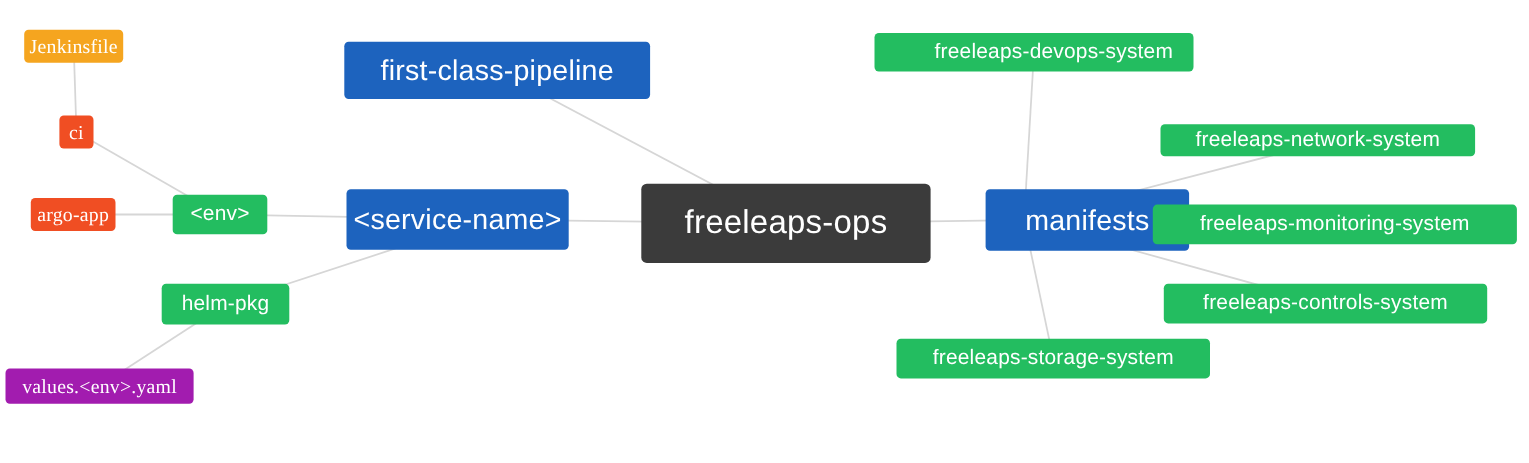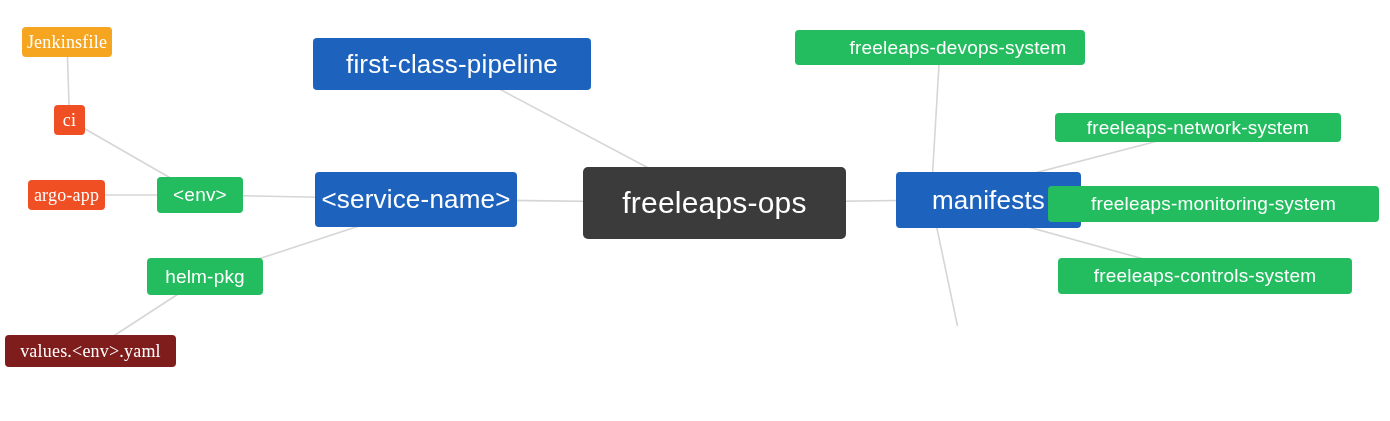--- a/index.html
+++ b/index.html
@@ -60,22 +60,23 @@
       <line x1="931" y1="200" x2="1213.5" y2="204" stroke="#d6d6d6" stroke-width="1.6"></line>
       <line x1="931" y1="200" x2="1205" y2="276" stroke="#d6d6d6" stroke-width="1.6"></line>
       <line x1="931" y1="200" x2="957.5" y2="326" stroke="#d6d6d6" stroke-width="1.6"></line>
     </svg>
 
 <div class="node tier-small" style="left: 22px; top: 27px; width: 90px; height: 30px; background: rgb(245, 165, 31);">Jenkinsfile</div>
     <div class="node tier-small" style="left: 54px; top: 105px; width: 31px; height: 30px; background: rgb(240, 78, 35);">ci</div>
     <div class="node tier-small" style="left: 28px; top: 180px; width: 77px; height: 30px; background: rgb(240, 78, 35);">argo-app</div>
     <div class="node tier-medium" style="left: 147px; top: 258px; width: 116px; height: 37px; background: rgb(35, 189, 96);">helm-pkg</div>
     <div class="node tier-medium" style="left: 157px; top: 177px; width: 86px; height: 36px; background: rgb(35, 189, 96);">&lt;env&gt;</div>
-    <div class="node tier-small" style="left: 5px; top: 335px; width: 171px; height: 32px; background: #7f1d1d;">values.&lt;env&gt;.yaml</div>
+    <div class="node tier-small" style="left: 5px; top: 335px; width: 171px; height: 32px; background: #a21caf;">values.&lt;env&gt;.yaml</div>
     <div class="node tier-large" style="left: 315px; top: 172px; width: 202px; height: 55px; background: rgb(29, 99, 190);">&lt;service-name&gt;</div>
     <div class="node tier-large" style="left: 313px; top: 38px; width: 278px; height: 52px; background: rgb(29, 99, 190);">first-class-pipeline</div>
     <div class="node tier-xlarge" style="left: 583px; top: 167px; width: 263px; height: 72px; background: rgb(59, 59, 59);">freeleaps-ops</div>
     <div class="node tier-large" style="left: 852px; top: 172px; width: 185px; height: 56px; background: rgb(29, 99, 190); margin-left: 44px;">manifests</div>
     <div class="node tier-medium" style="left: 795px; top: 30px; width: 290px; height: 35px; background: rgb(35, 189, 96); padding-left: 36px;">freeleaps-devops-system</div>
     <div class="node tier-medium" style="left: 1055px; top: 113px; width: 286px; height: 29px; background: rgb(35, 189, 96);">freeleaps-network-system</div>
     <div class="node tier-medium" style="left: 1048px; top: 186px; width: 331px; height: 36px; background: rgb(35, 189, 96); text-align: center;">freeleaps-monitoring-system</div>
     <div class="node tier-medium" style="left: 1058px; top: 258px; width: 294px; height: 36px; background: rgb(35, 189, 96);">freeleaps-controls-system</div>
+    <div class="node tier-medium" style="left: 815px; top: 308px; width: 285px; height: 36px; background: rgb(35, 189, 96);">freeleaps-storage-system</div>
   </div>
 
 </body></html>

